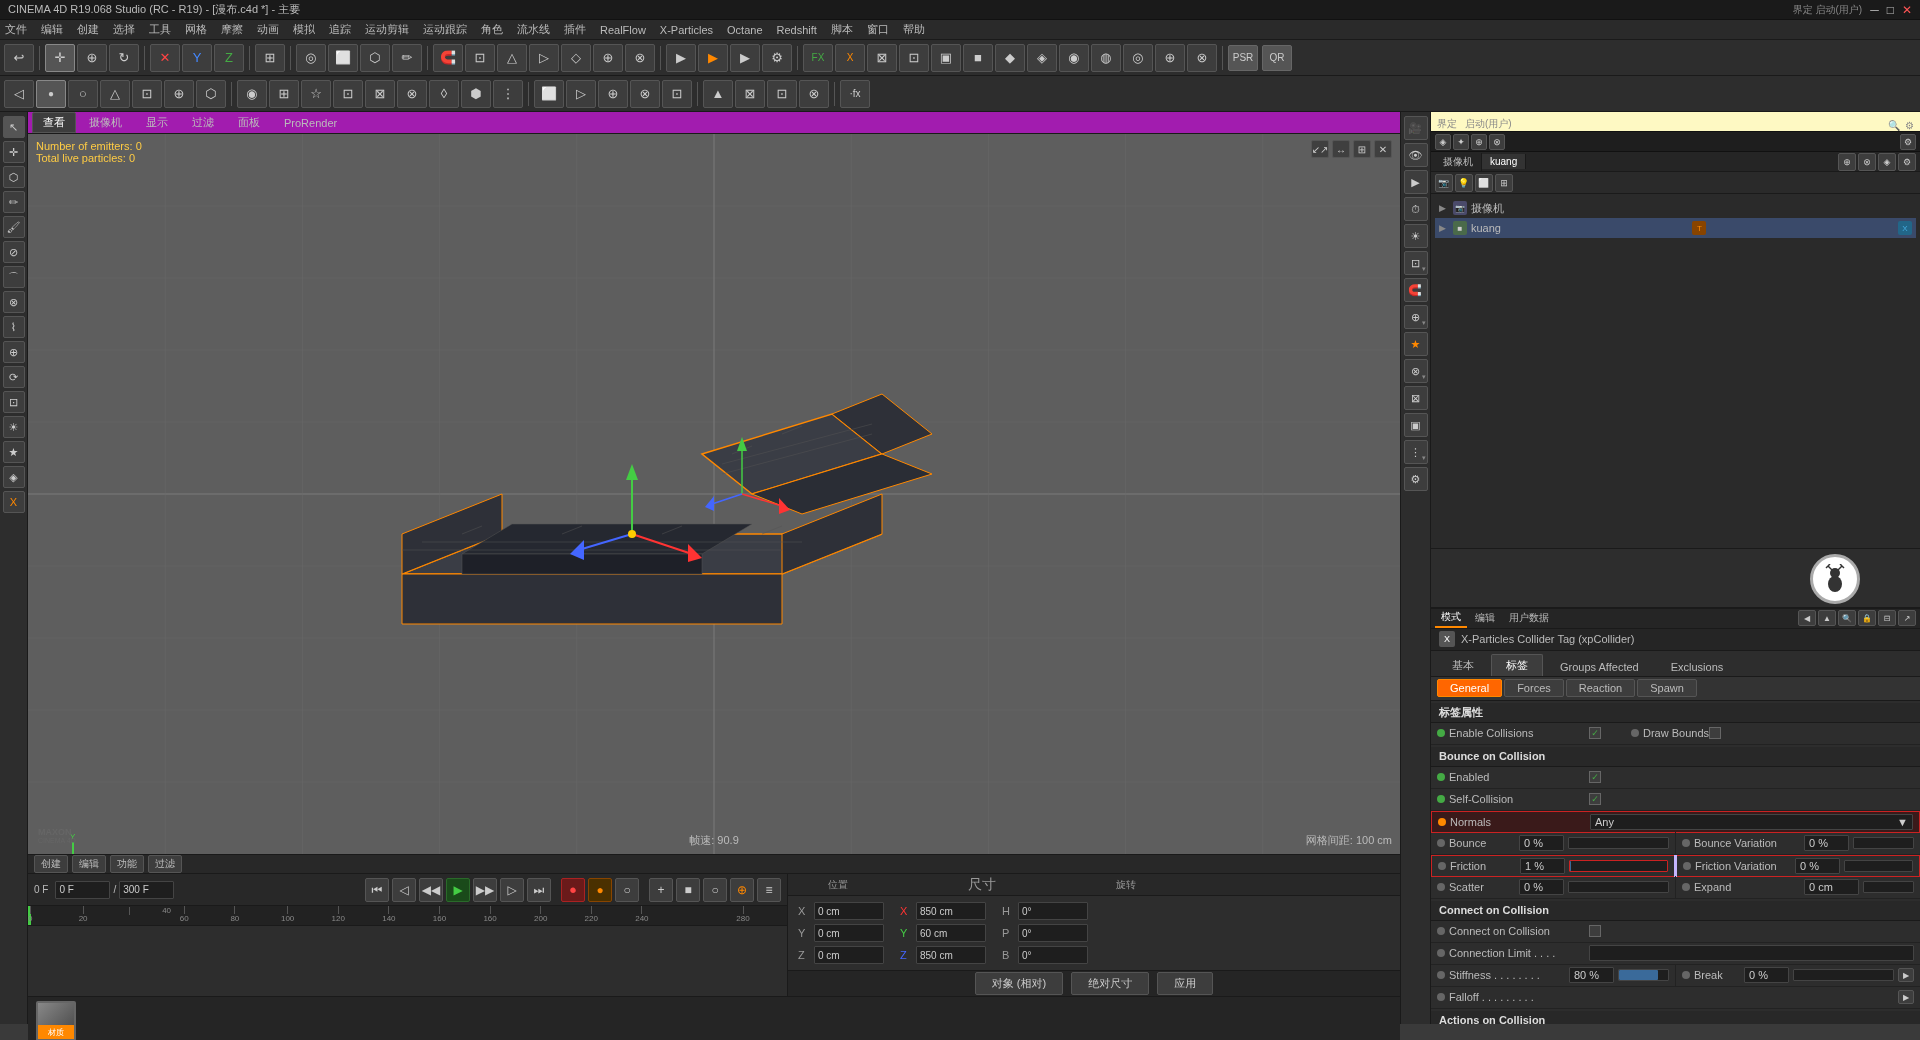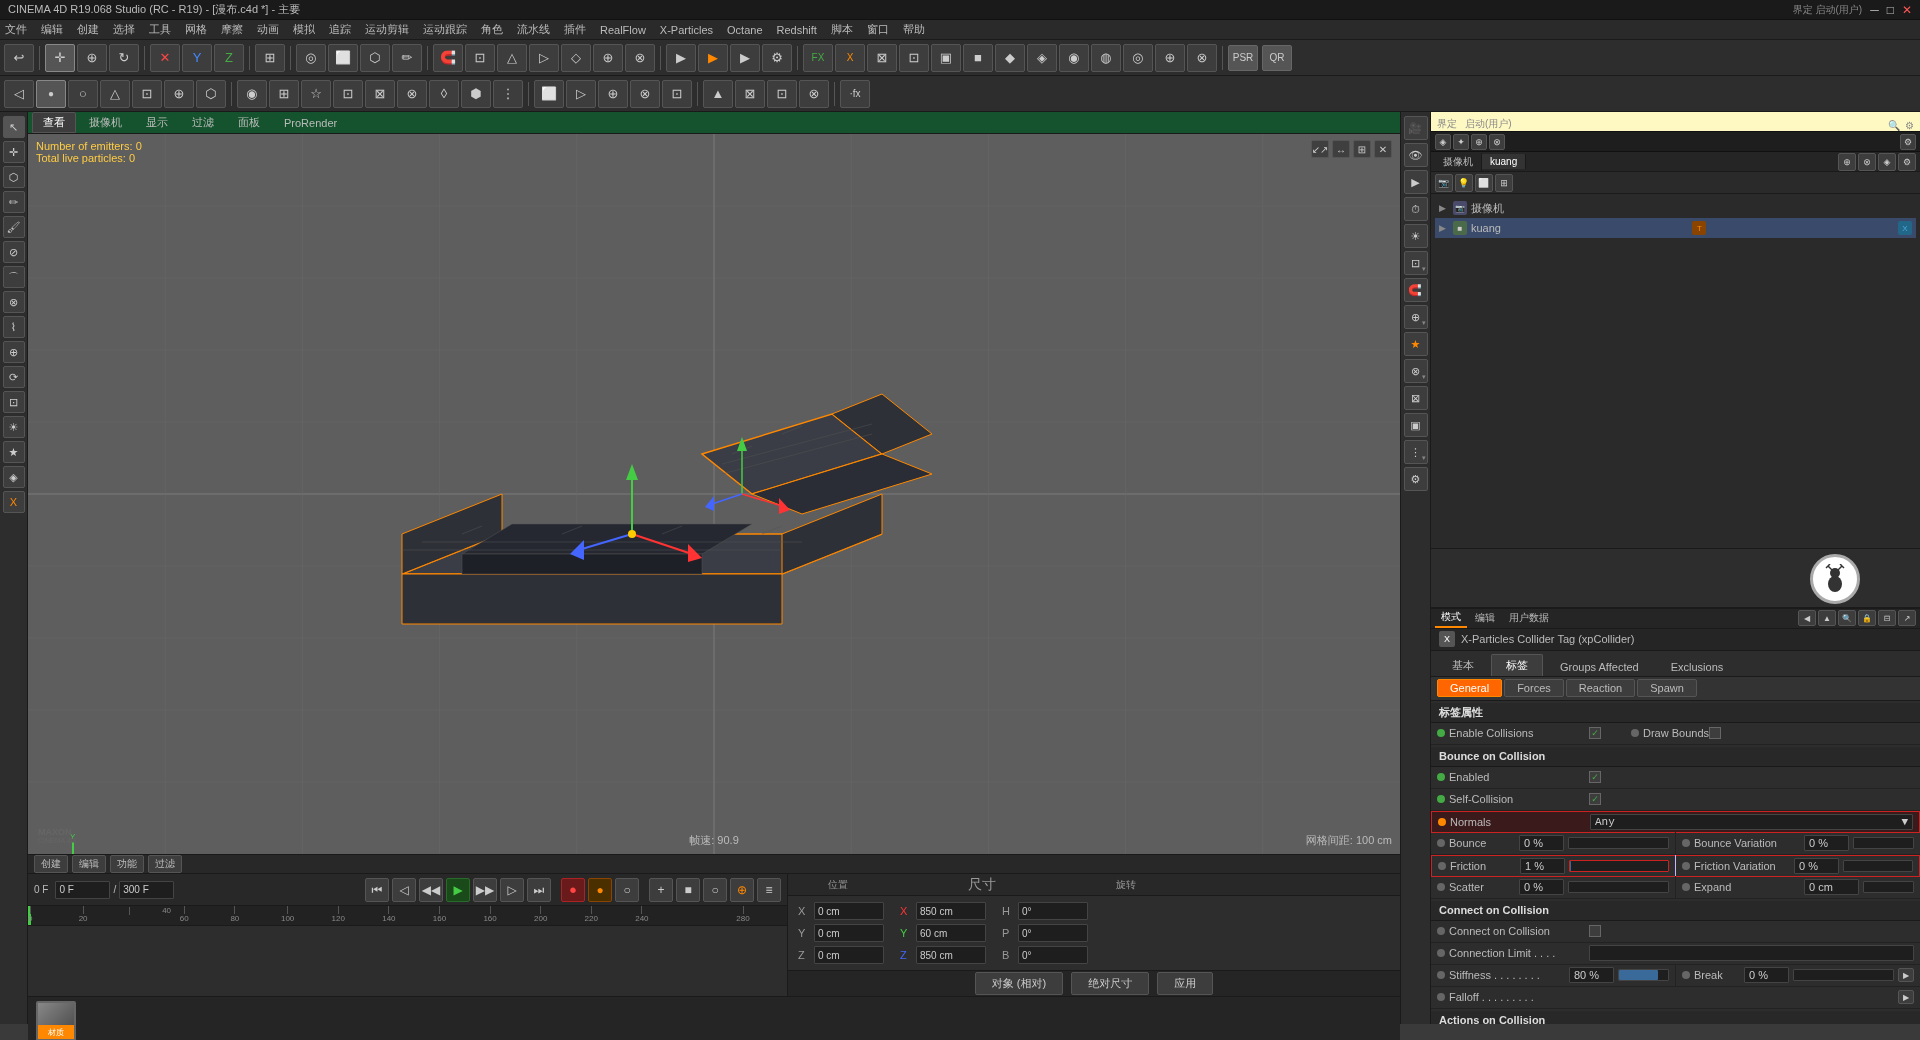--- a/index.html
+++ b/index.html
@@ -22,21 +22,21 @@
     
     #toolbar2 { width: 100%; height: 36px; background: #2d2d2d; display: flex; align-items: center; padding: 0 4px; border-bottom: 1px solid #1a1a1a; gap: 2px; }
 
     
     #main { display: flex; width: 100%; height: calc(1040px - 20px - 36px - 36px); }
 
     
     #left-icons { width: 28px; background: #2d2d2d; border-right: 1px solid #1a1a1a; display: flex; flex-direction: column; align-items: center; padding: 4px 2px; gap: 3px; flex-shrink: 0; }
     .left-icon { width: 22px; height: 22px; background: #3d3d3d; border: 1px solid #555; border-radius: 2px; display: flex; align-items: center; justify-content: center; cursor: pointer; font-size: 11px; color: #ccc; flex-shrink: 0; }
     .left-icon.active { background: #555; }
-    #viewport-tabs { height: 22px; background: #14532d; display: flex; align-items: center; padding: 0 4px; border-bottom: 1px solid #1a1a1a; gap: 2px; }
+    #viewport-tabs { height: 22px; background: #a21caf; display: flex; align-items: center; padding: 0 4px; border-bottom: 1px solid #1a1a1a; gap: 2px; }
     .vp-tab { padding: 2px 10px; font-size: 11px; color: #bbb; cursor: pointer; border: 1px solid transparent; border-radius: 2px 2px 0 0; }
     .vp-tab.active { background: #3d3d3d; border-color: #555; color: #fff; }
 
     #viewport { flex: 1; background: #5a5a5a; position: relative; overflow: hidden; }
 
     
     #viewport canvas, #viewport svg { position: absolute; top: 0; left: 0; }
 
     .vp-info { position: absolute; top: 6px; left: 8px; font-size: 11px; color: #ffcc44; }
     .vp-status { position: absolute; bottom: 6px; left: 50%; transform: translateX(-50%); font-size: 11px; color: #bbb; }
@@ -82,21 +82,21 @@
     .prop-dot { width: 8px; height: 8px; border-radius: 50%; background: #666; flex-shrink: 0; }
     .prop-dot.green { background: #44aa44; }
     .prop-dot.orange { background: #ff8800; }
     .prop-check { width: 12px; height: 12px; border: 1px solid #666; background: #3d3d3d; display: flex; align-items: center; justify-content: center; font-size: 9px; color: #44aa44; cursor: pointer; flex-shrink: 0; }
     .prop-input { height: 16px; background: #1e1e1e; border: 1px solid #444; border-radius: 1px; font-size: 11px; color: #ccc; padding: 0 4px; width: 60px; }
     .prop-slider { flex: 1; height: 12px; background: #1e1e1e; border: 1px solid #444; border-radius: 1px; position: relative; cursor: pointer; }
     .prop-slider-fill { height: 100%; background: #3a6a9a; border-radius: 1px; }
     .prop-slider-fill.zero { width: 0; }
     .prop-slider-fill.one { width: 1%; }
     .prop-slider.red-border { border-color: #cc2222; }
-    .prop-dropdown { height: 16px; background: #1e1e1e; border: 1px solid #444; border-radius: 1px; font-size: 11px; color: #ccc; padding: 0 4px; flex: 1; display: flex; align-items: center; justify-content: space-between; cursor: pointer; font-family: Liberation Mono, monospace; }
+    .prop-dropdown { height: 16px; background: #1e1e1e; border: 1px solid #444; border-radius: 1px; font-size: 11px; color: #ccc; padding: 0 4px; flex: 1; display: flex; align-items: center; justify-content: space-between; cursor: pointer; }
 
     
     #props-content::-webkit-scrollbar { width: 8px; }
     #props-content::-webkit-scrollbar-track { background: #222; }
     #props-content::-webkit-scrollbar-thumb { background: #555; border-radius: 4px; }
 
     
     .material-thumb { width: 40px; height: 40px; background: #888; border-radius: 2px; border: 2px solid #666; cursor: pointer; display: flex; align-items: center; justify-content: center; position: relative; overflow: hidden; }
     .mat-highlight { position: absolute; bottom: 0; left: 0; right: 0; background: #ff8800; height: 14px; display: flex; align-items: center; justify-content: center; font-size: 8px; color: #fff; }
 
@@ -787,21 +787,21 @@
             <div class="prop-dot"></div>
             <span style="font-size:11px;color:#bbb;margin-left:4px;width:110px;">Bounce Variation</span>
             <input type="text" class="prop-input" style="width: 45px;" value="0 %">
             <div class="prop-slider" style="flex:1;margin-left:4px;">
               <div class="prop-slider-fill zero"></div>
             </div>
           </div>
         </div>
 
         <div class="prop-row" style="padding:0;border:1px solid #cc2222;">
-          <div style="flex:1;display:flex;align-items:center;padding:0 6px;border-right:1px solid #c4b5fd;height:22px;">
+          <div style="flex:1;display:flex;align-items:center;padding:0 6px;border-right:3px solid #c4b5fd;height:22px;">
             <div class="prop-dot"></div>
             <span style="font-size:11px;color:#bbb;margin-left:4px;width:70px;">Friction</span>
             <input type="text" class="prop-input" style="width: 45px;" value="1 %">
             <div class="prop-slider red-border" style="flex:1;margin-left:4px;">
               <div class="prop-slider-fill one" style="background:#3a6a9a;width:1%;"></div>
             </div>
           </div>
           <div style="flex:1;display:flex;align-items:center;padding:0 6px;height:22px;">
             <div class="prop-dot"></div>
             <span style="font-size:11px;color:#bbb;margin-left:4px;width:100px;">Friction Variation</span>

